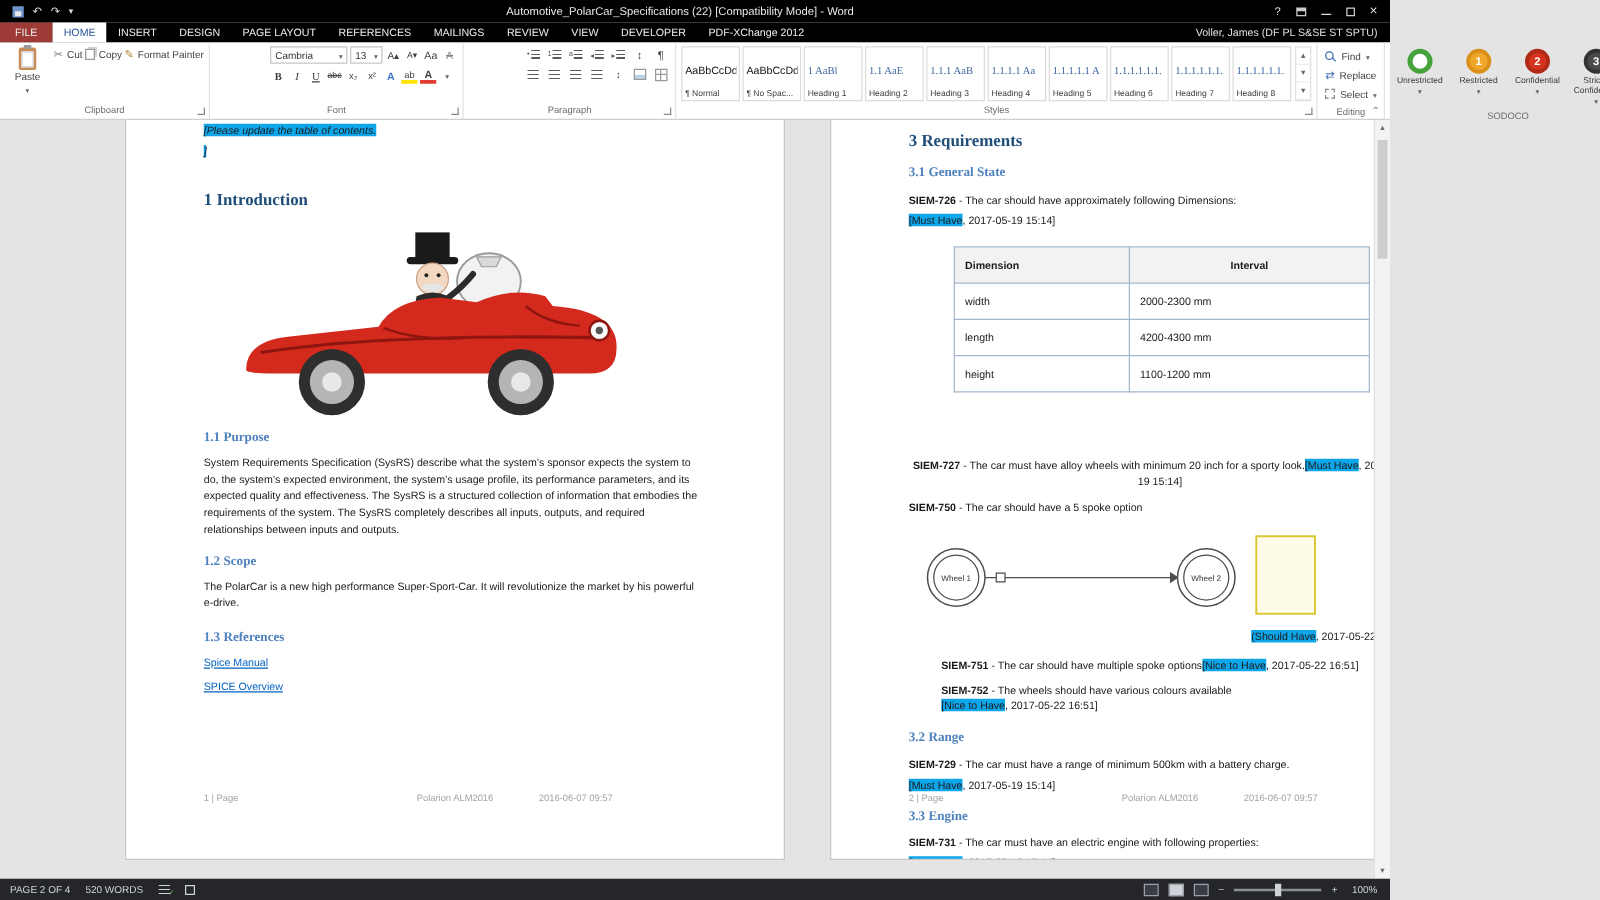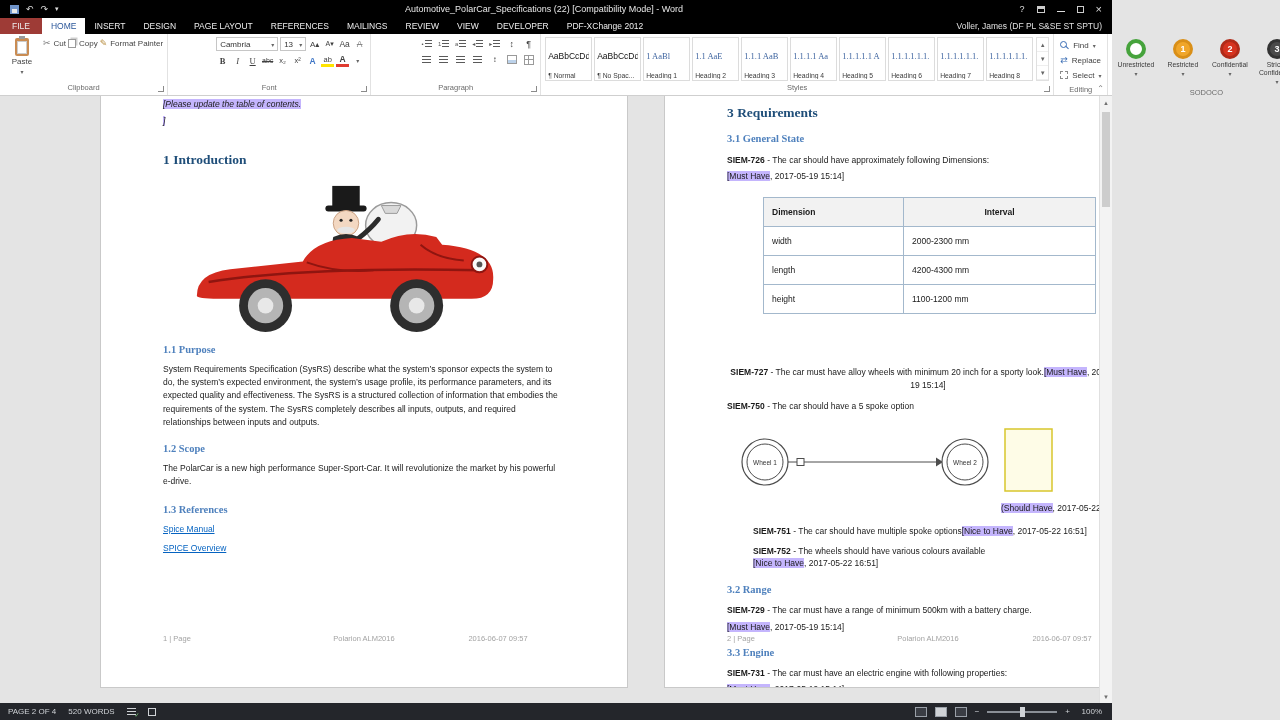--- a/index.html
+++ b/index.html
@@ -127,34 +127,34 @@
 
   .collapse-ribbon { position:absolute; right:8px; bottom:2px; font-size:8px; color:#777; }
   .collapse-ribbon::before { content:"\2303"; }
 
   
   .docarea { position:absolute; top:96px; left:0; right:0; bottom:17px; background:#e4e4e4; overflow:hidden; }
   .page { position:absolute; top:-6px; width:528px; height:598px; background:#fff; border:1px solid #c9c9c9; overflow:hidden; }
   .page.left { left:100px; }
   .page.right { left:640px;margin-left:24px; }
   .pcontent { position:absolute; left:62px; right:62px; top:8px; }
-  .hl { background:#c4b5fd; }
+  .hl { background:#0ea5e9; }
   .toc-notice { font-style:italic; font-size:8.5px; color:#1a1a1a; }
   .toc-notice + .toc-notice { margin-top:7px; }
   h1.doc { font-family:"Liberation Serif",serif; font-size:13.5px; color:#1f4e79; font-weight:bold; }
   h2.doc { font-family:"Liberation Serif",serif; font-size:10.5px; color:#4f81bd; font-weight:bold; }
   .body-text { font-size:8.5px; line-height:1.55; color:#1a1a1a; }
   .req { font-size:8.5px; line-height:1.45; color:#1a1a1a; }
   .req .rid { font-weight:bold; }
   .attr-line { font-size:8.5px; color:#1a1a1a; margin-top:5px; }
   a.doclink { display:block; color:#0563c1; text-decoration:underline; font-size:8.5px; margin-top:9px; }
   .pfooter { position:absolute; left:62px; right:62px; bottom:44px; font-size:7.5px; color:#a3a3a3; display:flex; }
   .pfooter .fl { flex:1; text-align:left; }
   .pfooter .fc { flex:1; text-align:center; }
-  .pfooter .fr { flex:1; text-align:center; }
+  .pfooter .fr { flex:1; text-align:left; }
 
   
   table.dims { border-collapse:collapse; margin:16px 0 0 36px; }
   table.dims th, table.dims td { border:1px solid #a3b8cc; font-size:8.5px; text-align:left;
     padding:0 8px; height:29px; color:#1a1a1a; }
   table.dims th { background:#f2f2f2; font-weight:bold; width:140px; }
   table.dims th.c2 { width:192px;text-align:center; }
 
   
   .diagram { margin:14px 0 0 12px; }

